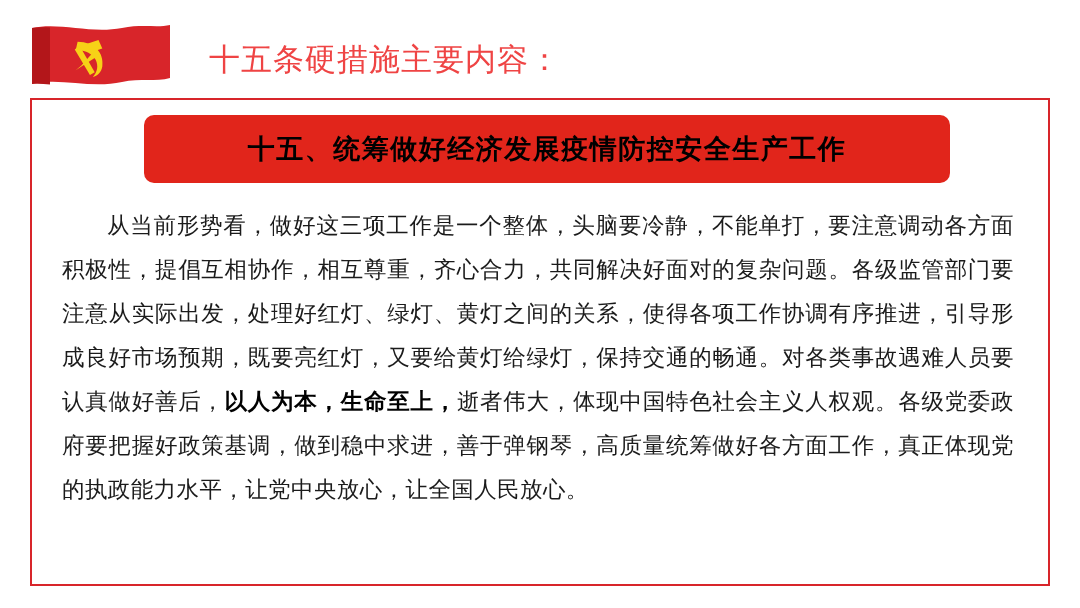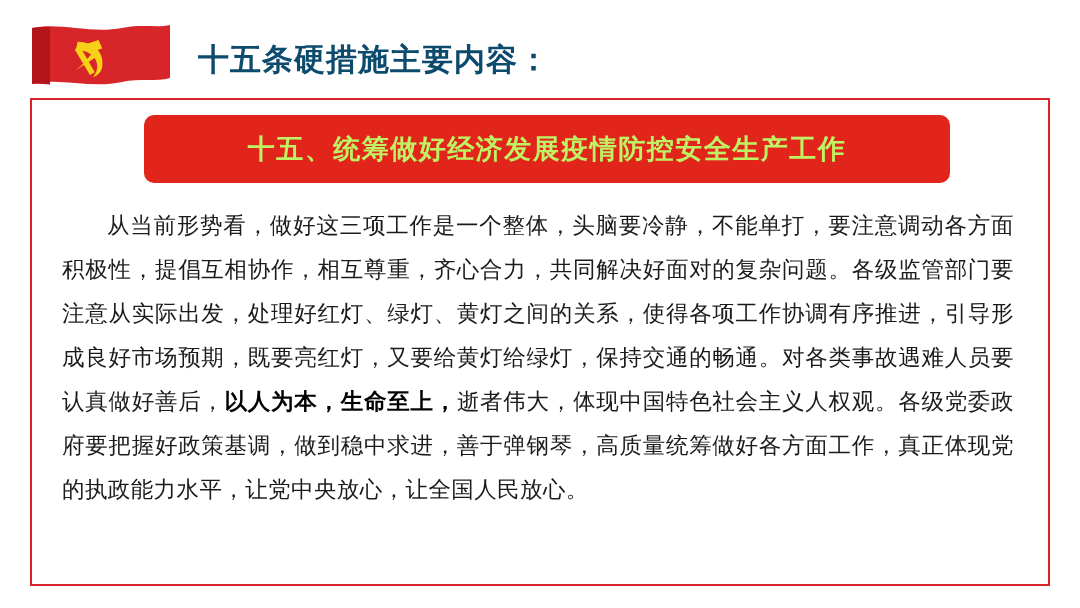--- a/index.html
+++ b/index.html
@@ -37,24 +37,24 @@
     margin-left: 30px;
     flex: none;
   }
   .flag-svg {
     display: block;
     width: 142px;
     height: 74px;
   }
   .header-title {
     font-size: 31px;
-    font-weight: bold;
-    color: #0c4a6e;
+    font-weight: normal;
+    color: #ef4444;
     letter-spacing: 1px;
-    margin-left: 26px;
+    margin-left: 37px;
     white-space: nowrap;
     line-height: 1;
   }
 
   
   .frame {
     position: absolute;
     left: 30px;
     top: 98px;
     width: 1020px;
@@ -72,21 +72,21 @@
     width: 806px;
     height: 68px;
     background: #e1251b;
     border-radius: 10px;
     display: flex;
     align-items: center;
     justify-content: center;
     box-sizing: border-box;
   }
   .banner-text {
-    color: #bef264;
+    color: #000000;
     font-size: 27px;
     font-weight: bold;
     letter-spacing: 1.5px;
     white-space: nowrap;
     line-height: 1;
   }
 
   
   .body-wrap {
     position: absolute;

